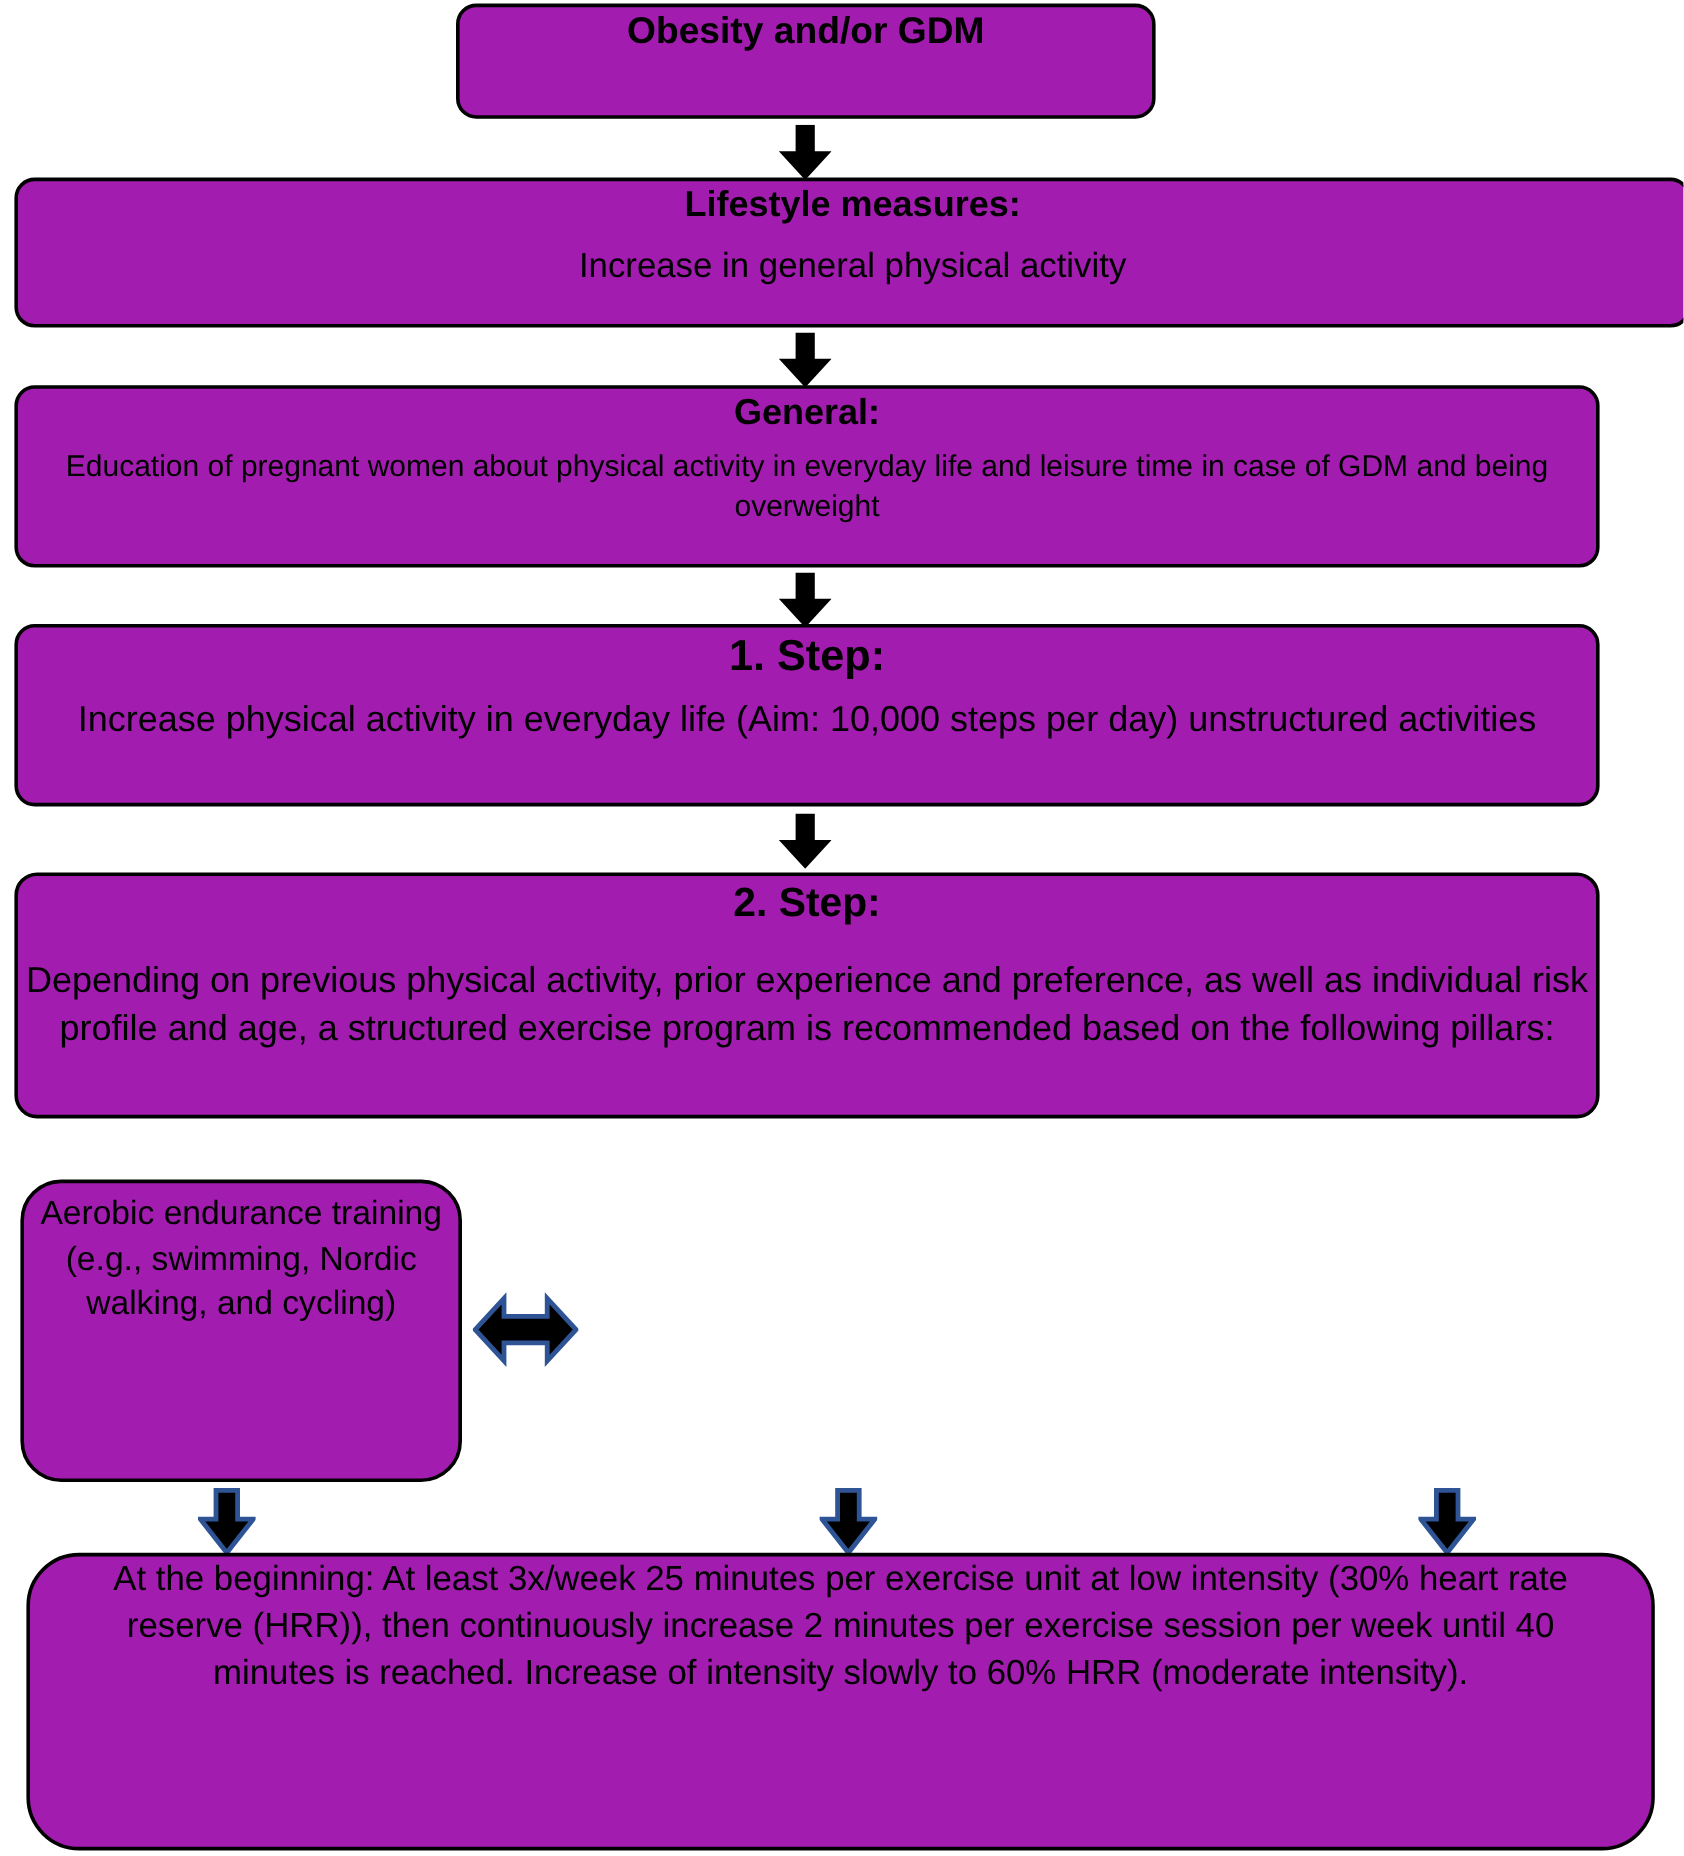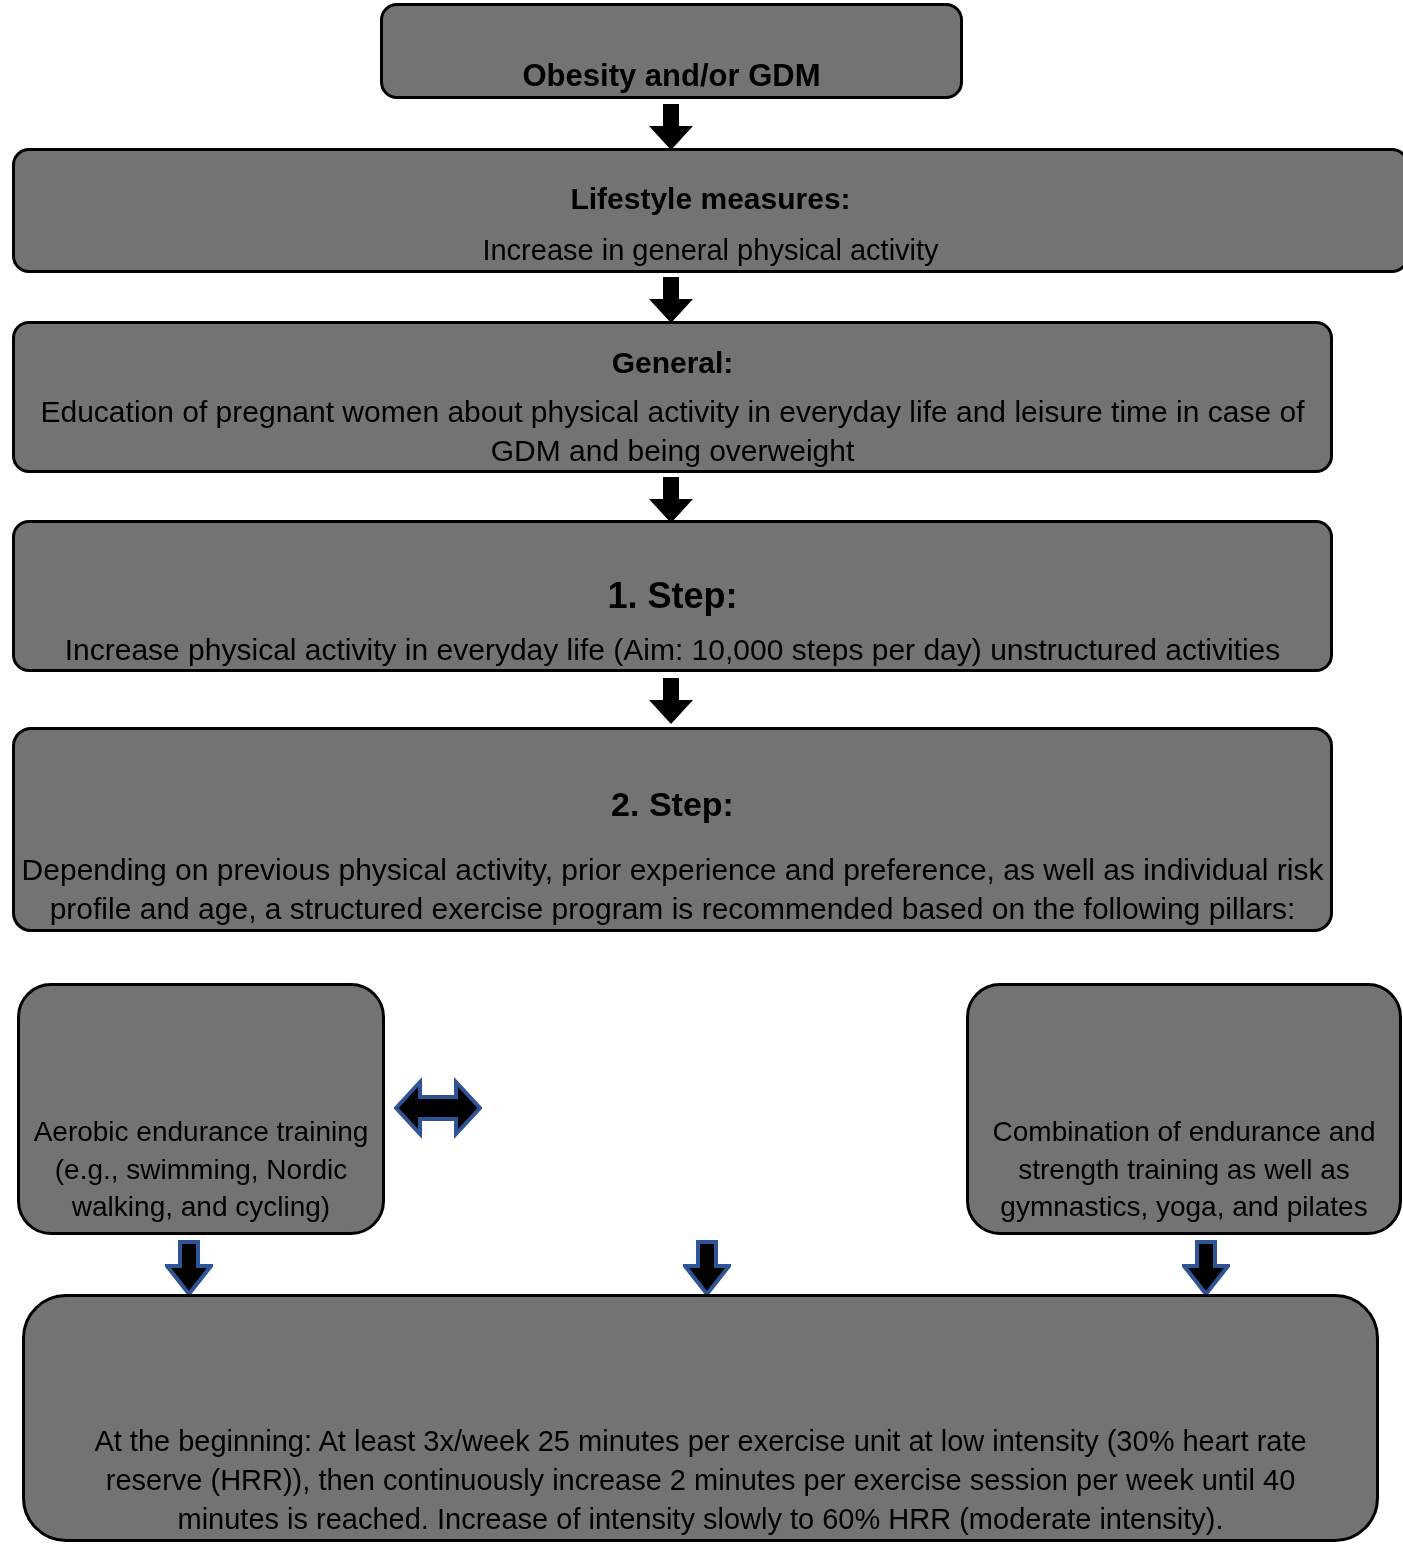--- a/index.html
+++ b/index.html
@@ -16,27 +16,27 @@
     width: 1403px;
     height: 1547px;
     background: #ffffff;
     overflow: hidden;
   }
 
   
   .node {
     position: absolute;
     box-sizing: border-box;
-    background: #737373;
+    background: #a21caf;
     border: 3.5px solid #000000;
     border-radius: 26px;
     display: flex;
     flex-direction: column;
     align-items: center;
-    justify-content: flex-end;
+    justify-content: flex-start;
     text-align: center;
     line-height: 1.30;
   }
   .node .ttl {
     font-weight: bold;
     display: block;
   }
   .node .body {
     display: block;
     font-weight: normal;
@@ -60,21 +60,21 @@
   }
   #node-lifestyle .ttl { font-size: 30px; margin-bottom: 14px; }
   #node-lifestyle .body { font-size: 29px; }
 
   #node-general {
     left: 12px; top: 321px;
     width: 1321px; height: 152px;
     border-radius: 17px;
   }
   #node-general .ttl { font-size: 30px; margin-bottom: 10px; }
-  #node-general .body { font-size: 30px; line-height: 1.30; }
+  #node-general .body { font-size: 25px; line-height: 1.30; }
 
   #node-step1 {
     left: 12px; top: 520px;
     width: 1321px; height: 152px;
     border-radius: 17px;
   }
   #node-step1 .ttl { font-size: 36px; margin-bottom: 10px; }
   #node-step1 .body { font-size: 30px; line-height: 1.30; }
 
   #node-step2 {
@@ -187,23 +187,20 @@
     <span class="body">Aerobic endurance training (e.g., swimming, Nordic walking, and cycling)</span>
   </div>
 
   <div class="arrow-lr" style="left:394px; top:1072px;">
     <svg viewBox="0 0 88 72" preserveAspectRatio="none" aria-hidden="true">
       <polygon points="2,36 26,10 26,25 62,25 62,10 86,36 62,62 62,47 26,47 26,62" fill="#000000" stroke="#2e5496" stroke-width="4" stroke-linejoin="miter"></polygon>
     </svg>
   </div>
 
 
-  <div class="node pillar" id="pillar-3">
-    <span class="body">Combination of endurance and strength training as well as gymnastics, yoga, and pilates</span>
-  </div>
 
   <div class="arrow-down-blue" style="left:165px; top:1240px;">
     <svg viewBox="0 0 48 56" preserveAspectRatio="none" aria-hidden="true">
       <polygon points="15,2 33,2 33,26 46,26 24,54 2,26 15,26" fill="#000000" stroke="#2e5496" stroke-width="4" stroke-linejoin="miter"></polygon>
     </svg>
   </div>
 
   <div class="arrow-down-blue" style="left:683px; top:1240px;">
     <svg viewBox="0 0 48 56" preserveAspectRatio="none" aria-hidden="true">
       <polygon points="15,2 33,2 33,26 46,26 24,54 2,26 15,26" fill="#000000" stroke="#2e5496" stroke-width="4" stroke-linejoin="miter"></polygon>

